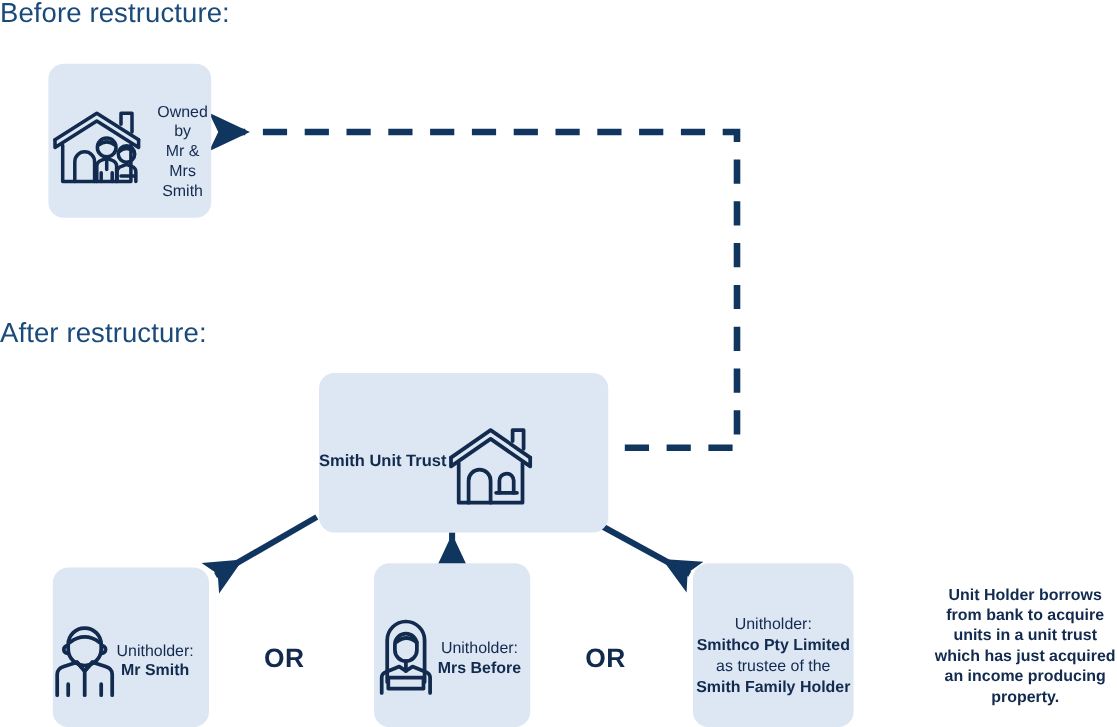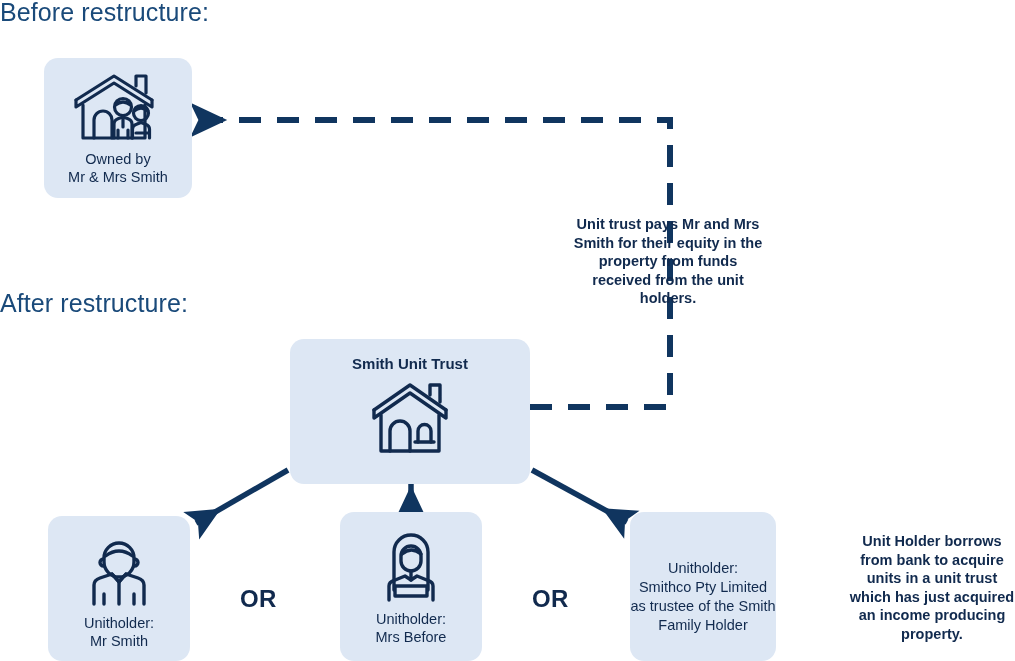--- a/index.html
+++ b/index.html
@@ -25,44 +25,43 @@
   #heading-before{left:0px;top:-2px;}
   #heading-after{left:0px;top:289px;}
 
   
   .card{
     position:absolute;
     background:#dde7f4;
     border-radius:14px;
     box-sizing:border-box;
     display:flex;
-    flex-direction:column;
     align-items:center;
     justify-content:flex-start;
   }
   .card-label{
     font-size:14.5px;
     line-height:18px;
     text-align:center;
     color:#112a4e;
     font-weight:400;
   }
-  .card-label b{font-weight:400;}
+  .card-label b{font-weight:700;}
   .card-title{
     font-size:15px;
     font-weight:700;
     color:#112a4e;
     text-align:center;
   }
 
   
   #card-owned{left:44px;top:58px;width:148px;height:140px;padding-top:14px;}
   #card-owned .card-label{margin-top:6px;}
 
-  #card-trust{left:290px;top:339px;width:240px;height:145px;padding-top:16px;}
+  #card-trust{left:290px;top:339px;width:263px;height:145px;padding-top:16px;}
   #card-trust .icon-house-big{margin-top:8px;}
 
   #card-mr{left:48px;top:516px;width:142px;height:145px;padding-top:16px;}
   #card-mr .card-label{margin-top:8px;}
 
   #card-mrs{left:340px;top:512px;width:142px;height:149px;padding-top:16px;}
   #card-mrs .card-label{margin-top:8px;}
 
   #card-smithco{left:630px;top:512px;width:146px;height:149px;padding-top:20px;justify-content:center;}
   #card-smithco .card-label{line-height:19px;}
@@ -216,20 +215,19 @@
     </div>
   </div>
 
   <div class="card" id="card-smithco">
     <div class="card-label">
       <span>Unitholder:</span><br>
       <b>Smithco Pty Limited</b><span> as trustee of the </span><b>Smith Family Holder</b>
     </div>
   </div>
 
-  <div class="note" id="note-unit-trust">Unit trust pays Mr and Mrs Smith for their equity in the property from funds received from the unit holders.</div>
 
   <div class="note" id="note-borrow">Unit Holder borrows from bank to acquire units in a unit trust which has just acquired an income producing property.</div>
 
   <div class="or-label" id="or-1">OR</div>
   <div class="or-label" id="or-2">OR</div>
 
 </div>
 
 </body></html>

